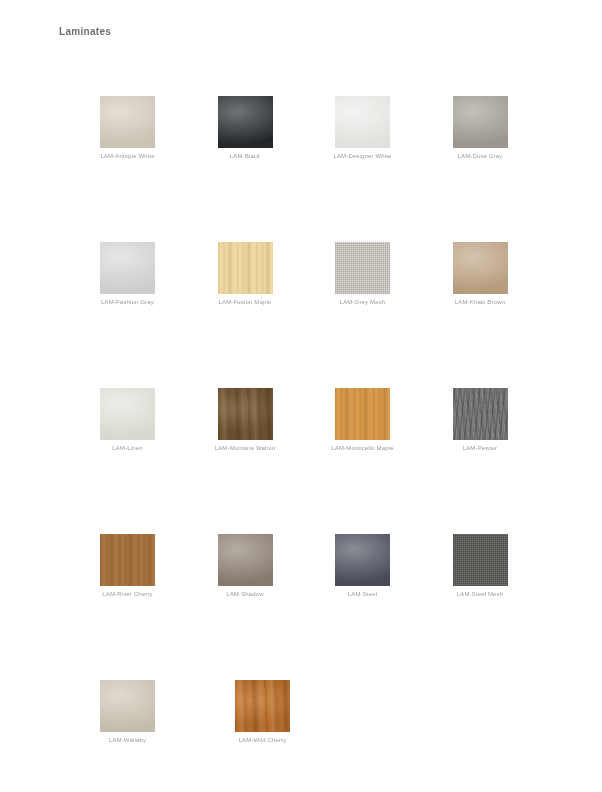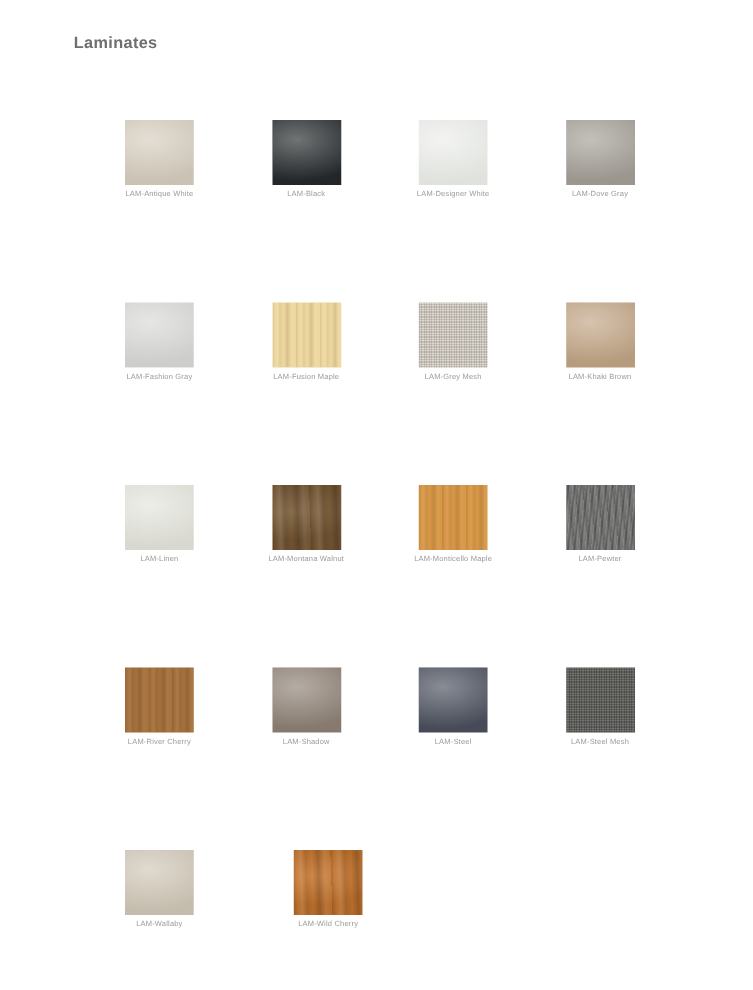--- a/index.html
+++ b/index.html
@@ -18,21 +18,21 @@
   .page {
     position: relative;
     width: 602px;
     height: 792px;
   }
 
   .page-title {
     position: absolute;
     left: 59px;
     top: 26px;
-    font-size: 13px;
+    font-size: 10px;
     font-weight: bold;
     color: #6e6e6e;
     letter-spacing: 0.3px;
   }
 
   .swatch-grid {
     position: absolute;
     left: 100px;
     top: 96px;
     width: 470px;

